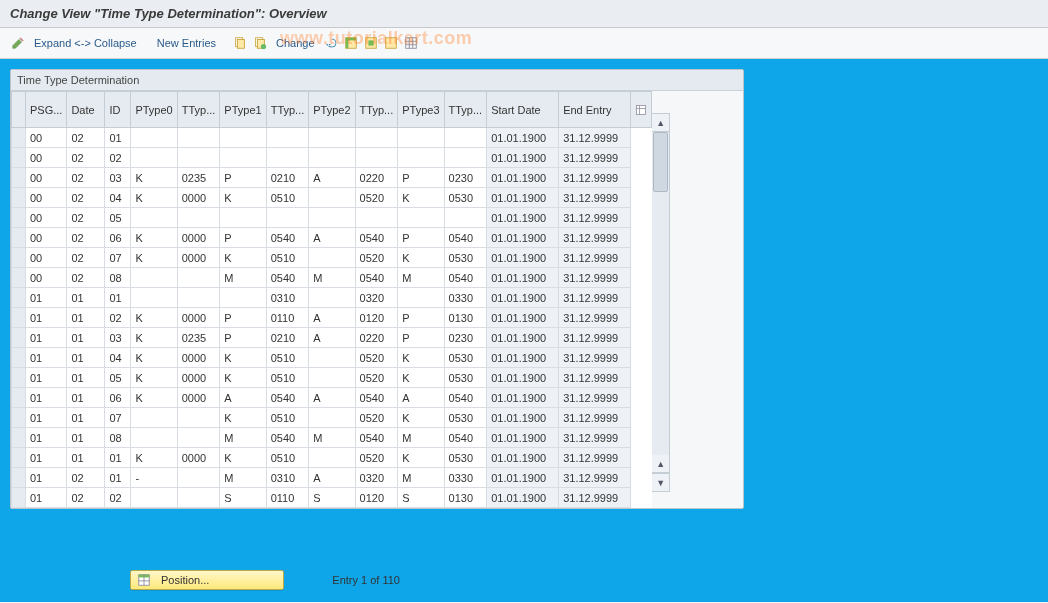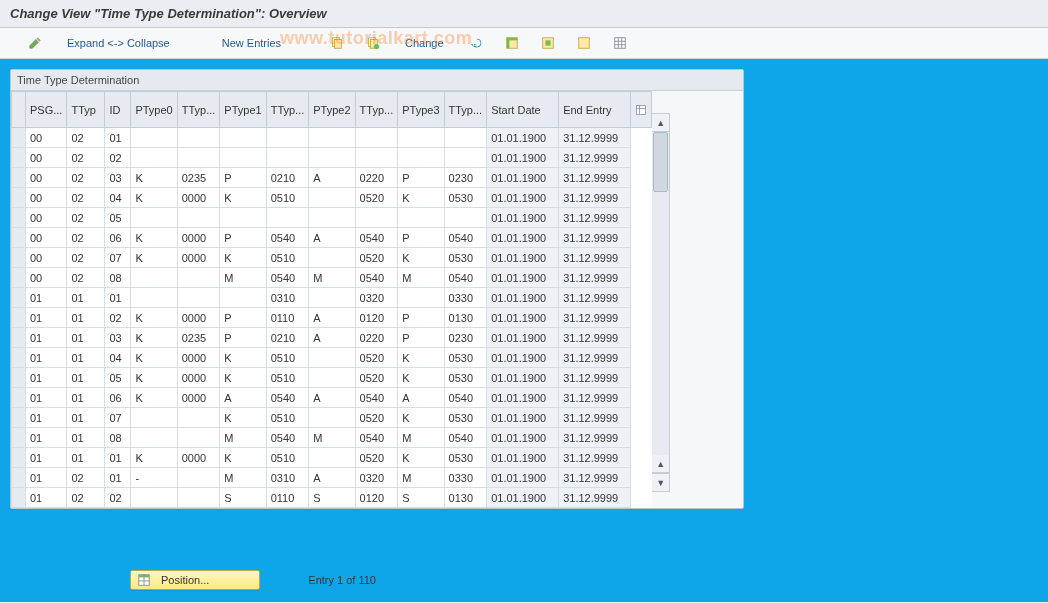--- a/index.html
+++ b/index.html
@@ -17,24 +17,24 @@
     border-bottom: 1px solid #c8c8c8;
     padding: 6px 10px;
     font-weight: bold;
     font-style: italic;
     font-size: 13px;
     color: #3a3a3a;
   }
   .toolbar {
     background: #f7f8f9;
     border-bottom: 1px solid #d0d0d0;
-    padding: 5px 25px;
+    padding: 5px 8px;
     display: flex;
     align-items: center;
-    gap: 16px;
+    gap: 0;
   }
   .tb-btn {
     display: inline-flex;
     align-items: center;
     justify-content: center;
     height: 20px;
     min-width: 20px;
     padding: 0 2px;
     border: 1px solid transparent;
     border-radius: 3px;
@@ -152,21 +152,21 @@
     display: flex;
     align-items: center;
     gap: 48px;
   }
   .pos-btn {
     display: inline-flex;
     align-items: center;
     background: linear-gradient(#fff7c8,#ffe97a);
     border: 1px solid #b8a84e;
     height: 20px;
-    padding: 0 50px 0 6px;
+    padding: 0 74px 0 6px;
     font-size: 11px;
     border-radius: 2px;
     cursor: pointer;
     box-shadow: 0 1px 0 rgba(0,0,0,0.08);
   }
   .pos-icon {
     width:14px;height:14px;margin-right:10px;
     display:inline-flex;align-items:center;justify-content:center;
   }
   .entry-text { color:#333; }
@@ -242,21 +242,21 @@
 
 <div class="content-wrap">
   <div class="panel">
     <div class="panel-title">Time Type Determination</div>
     <div class="table-zone">
       <table class="grid">
         <thead>
           <tr>
             <th class="rowmark"></th>
             <th class="col-psg">PSG...</th>
-            <th class="col-grp">TTyp</th>
+            <th class="col-grp">Date</th>
             <th class="col-id">ID</th>
             <th class="col-pt">PType0</th>
             <th class="col-tt">TTyp...</th>
             <th class="col-pt">PType1</th>
             <th class="col-tt">TTyp...</th>
             <th class="col-pt">PType2</th>
             <th class="col-tt">TTyp...</th>
             <th class="col-pt">PType3</th>
             <th class="col-tt">TTyp...</th>
             <th class="col-date">Start Date</th>

